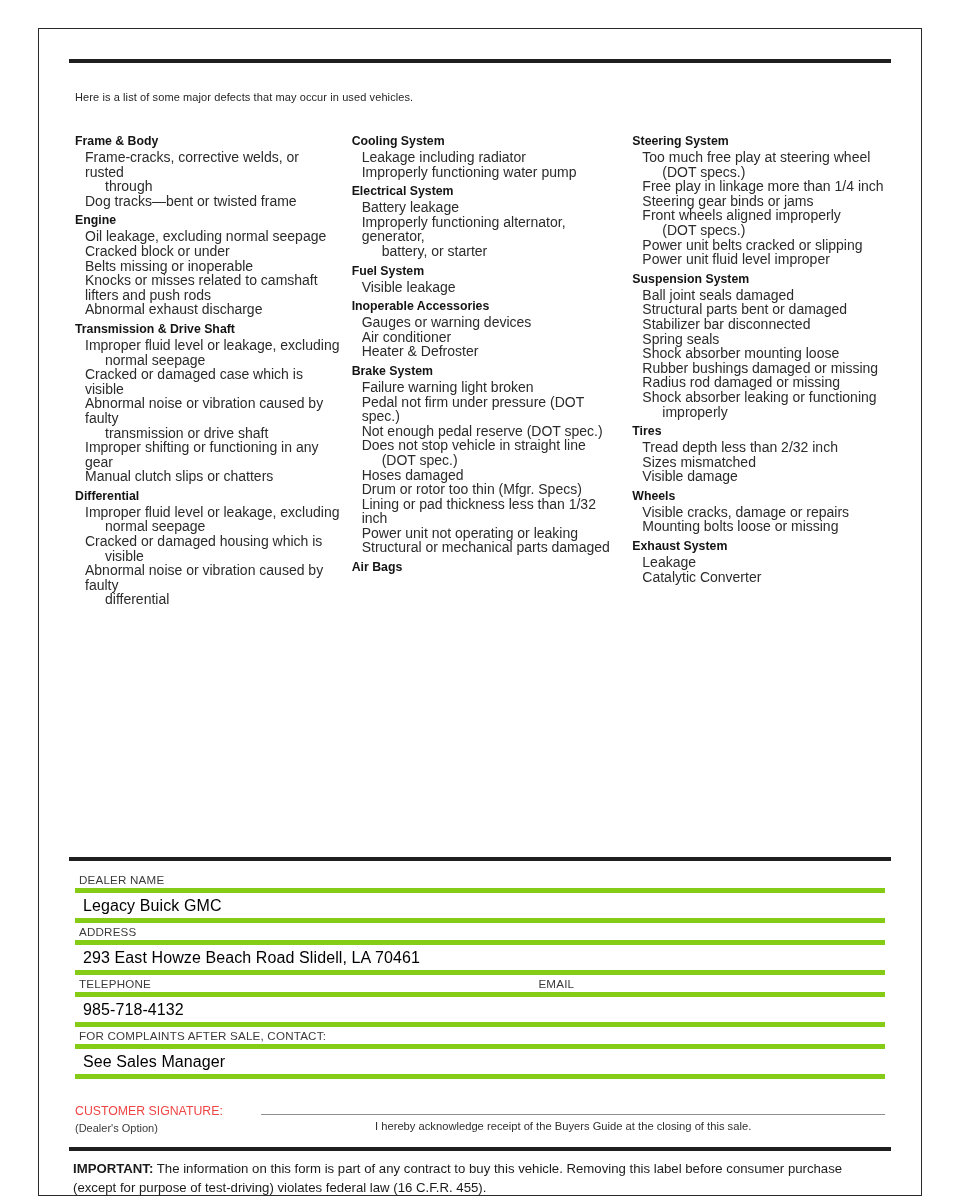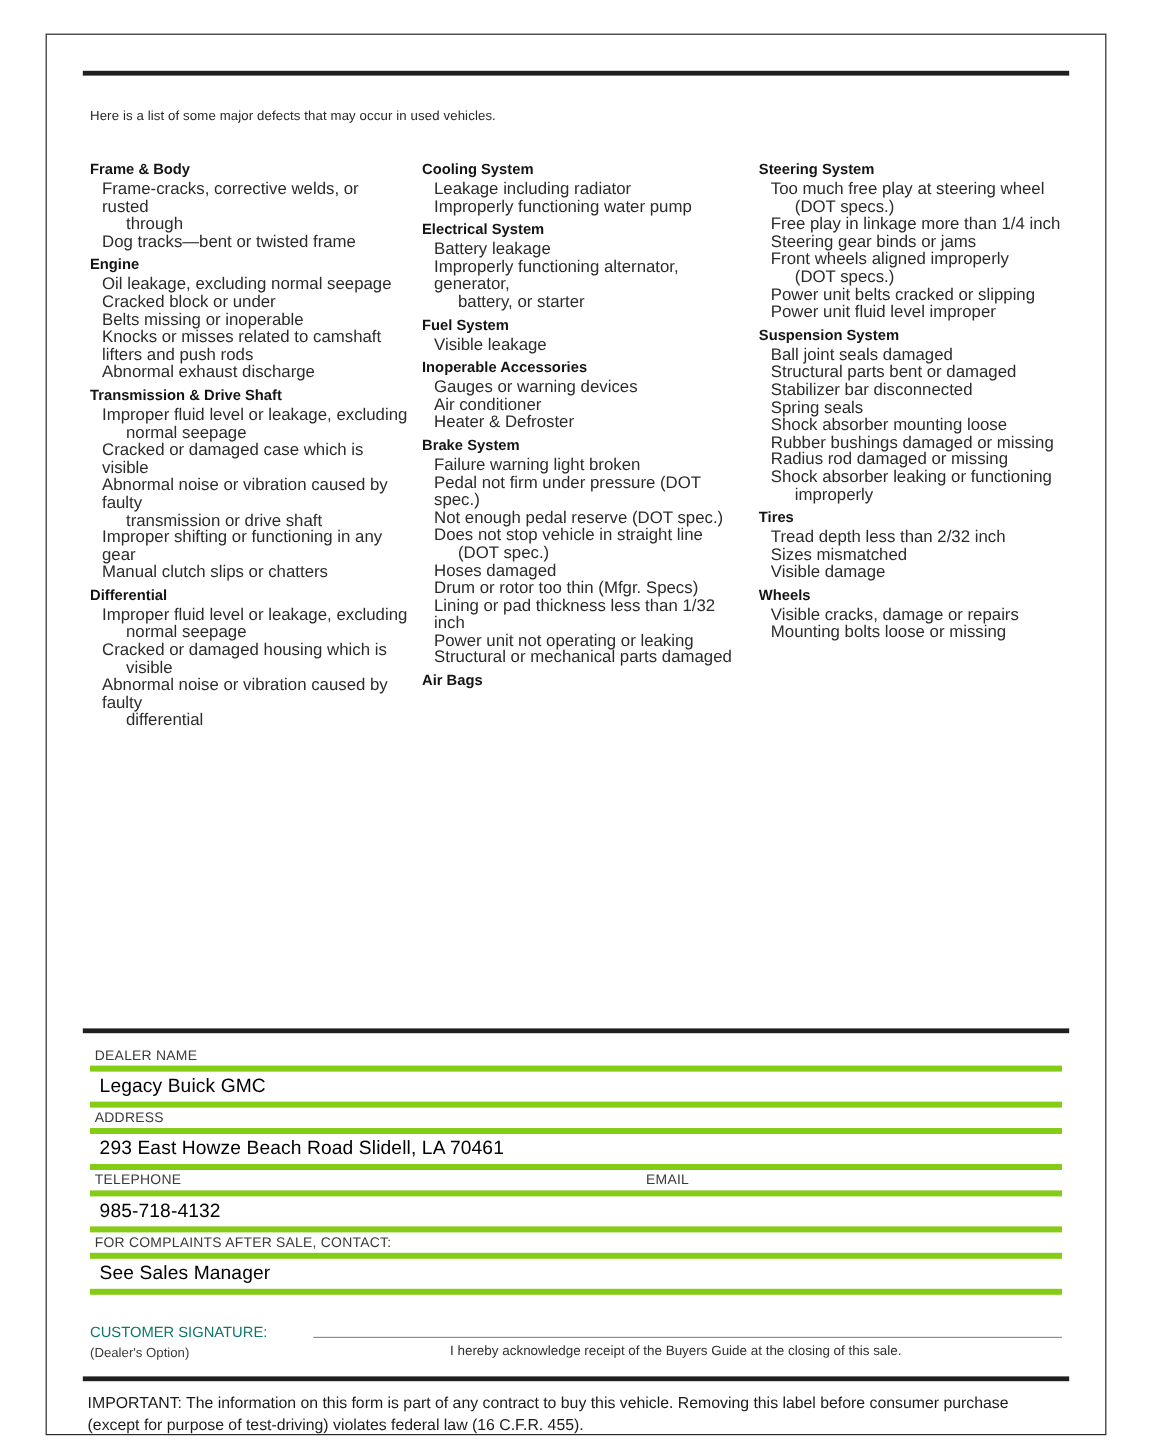--- a/index.html
+++ b/index.html
@@ -117,21 +117,21 @@
   .two-up .left { flex: 0 0 57%; }
   .two-up .right { flex: 1 1 auto; }
 
   .sig-row {
     margin-top: 22px;
     position: relative;
     height: 40px;
   }
   .sig-label {
     font-size: 12.3px;
-    color: #0f766e;
+    color: #ef4444;
     display: inline-block;
   }
   .sig-line {
     position: absolute;
     left: 186px;
     right: 0;
     top: 13px;
     border-bottom: 1px solid #8f8f8f;
   }
   .sig-sub {
@@ -157,21 +157,21 @@
   }
   .important {
     position: absolute;
     left: 34px;
     right: 34px;
     top: 1130px;
     font-size: 13.2px;
     line-height: 19px;
     color: #1b1b1b;
   }
-  .important b { font-weight: normal; }
+  .important b { font-weight: bold; }
 </style>
 </head>
 <body>
 
 <div class="page">
 
   <div class="rule-top"></div>
 
   <div class="intro">Here is a list of some major defects that may occur in used vehicles.</div>
 
@@ -268,20 +268,25 @@
           <div class="cat-title">Tires</div>
           <div class="item"><span>Tread depth less than 2/32 inch</span></div>
           <div class="item"><span>Sizes mismatched</span></div>
           <div class="item"><span>Visible damage</span></div>
         </div>
         <div class="cat-block">
           <div class="cat-title">Wheels</div>
           <div class="item"><span>Visible cracks, damage or repairs</span></div>
           <div class="item"><span>Mounting bolts loose or missing</span></div>
         </div>
+        <div class="cat-block">
+          <div class="cat-title">Exhaust System</div>
+          <div class="item"><span>Leakage</span></div>
+          <div class="item"><span>Catalytic Converter</span></div>
+        </div>
       </div>
   </div>
 
   <div class="rule-mid"></div>
 
   <div class="dealer">
 
     <div class="field">
       <div class="flabel">DEALER NAME</div>
     </div>

